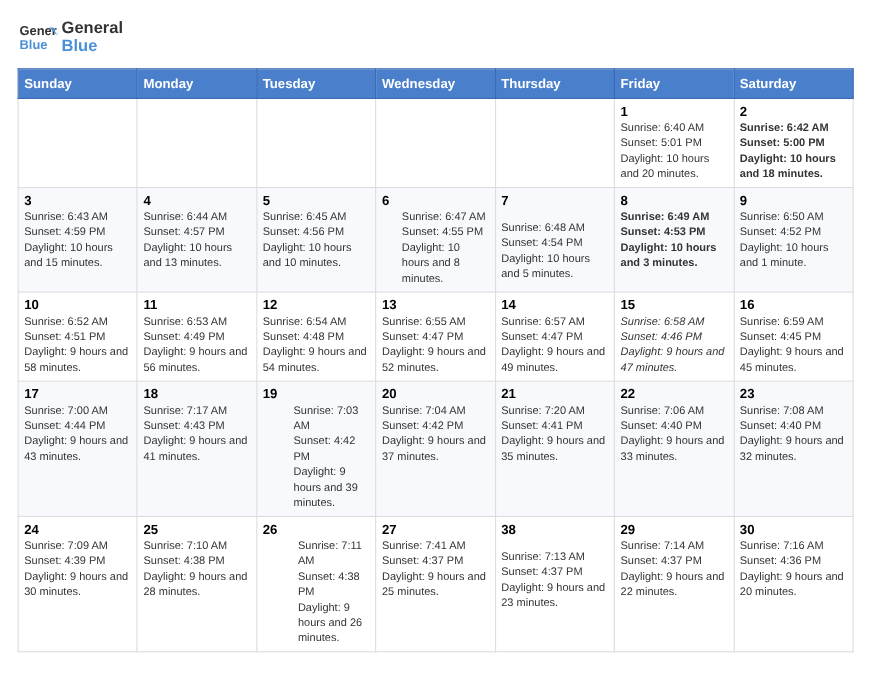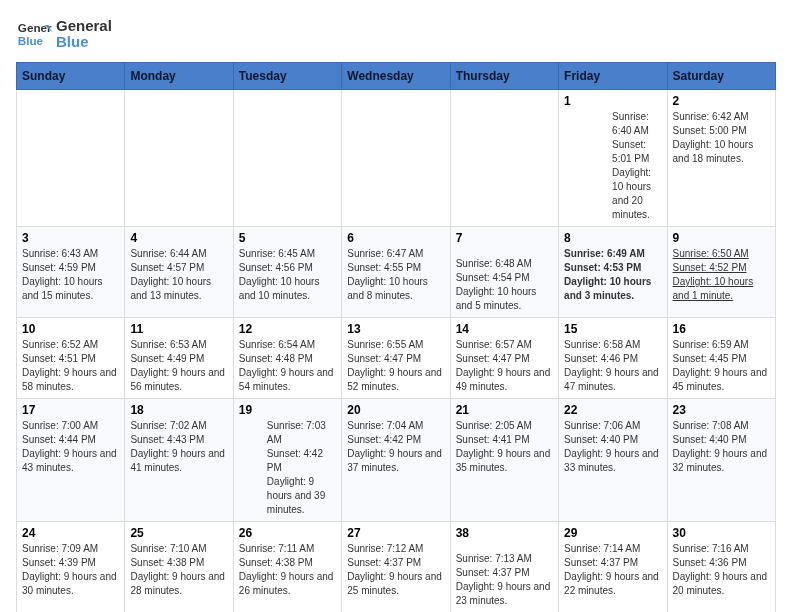--- a/index.html
+++ b/index.html
@@ -38,21 +38,21 @@
       color: #555;
     }
     .calendar-table {
       width: 100%;
       border-collapse: collapse;
       border: 1px solid #ccc;
       font-size: 10.5px;
     }
     .calendar-table th {
       background-color: #4a7fcb;
-      color: #0f172a;
+      color: #ffffff;
       text-align: left;
       padding: 6px 5px;
       font-size: 12px;
       border: 1px solid #3a6ab5;
     }
     .calendar-table td {
       width: calc(100% / 7);
       vertical-align: top;
       padding: 4px 5px;
       border: 1px solid #ddd;
@@ -112,27 +112,27 @@
   </thead>
   <tbody id="calendar-body">
       <tr>
         <td class="empty-cell"></td>
         <td class="empty-cell"></td>
         <td class="empty-cell"></td>
         <td class="empty-cell"></td>
         <td class="empty-cell"></td>
         <td>
           <span class="day-number">1</span>
-          <div class="day-info" style="white-space: pre-line; margin-left: 48px;">Sunrise: 6:40 AM
+          <div class="day-info" style="white-space: pre-line;">Sunrise: 6:40 AM
 Sunset: 5:01 PM
 Daylight: 10 hours and 20 minutes.</div>
         </td>
         <td>
           <span class="day-number">2</span>
-          <div class="day-info" style="white-space: pre-line;">Sunrise: 6:42 AM
+          <div class="day-info" style="white-space: pre-line; font-weight: bold;">Sunrise: 6:42 AM
 Sunset: 5:00 PM
 Daylight: 10 hours and 18 minutes.</div>
         </td>
       </tr>
       <tr>
         <td>
           <span class="day-number">3</span>
           <div class="day-info" style="white-space: pre-line;">Sunrise: 6:43 AM
 Sunset: 4:59 PM
 Daylight: 10 hours and 15 minutes.</div>
@@ -144,39 +144,39 @@
 Daylight: 10 hours and 13 minutes.</div>
         </td>
         <td>
           <span class="day-number">5</span>
           <div class="day-info" style="white-space: pre-line;">Sunrise: 6:45 AM
 Sunset: 4:56 PM
 Daylight: 10 hours and 10 minutes.</div>
         </td>
         <td>
           <span class="day-number">6</span>
-          <div class="day-info" style="white-space: pre-line;">Sunrise: 6:47 AM
+          <div class="day-info" style="white-space: pre-line; margin-left: 18px;">Sunrise: 6:47 AM
 Sunset: 4:55 PM
 Daylight: 10 hours and 8 minutes.</div>
         </td>
         <td>
           <span class="day-number">7</span>
           <div class="day-info" style="white-space: pre-line; margin-top: 12px;">Sunrise: 6:48 AM
 Sunset: 4:54 PM
 Daylight: 10 hours and 5 minutes.</div>
         </td>
         <td>
           <span class="day-number">8</span>
           <div class="day-info" style="white-space: pre-line; font-weight: bold;">Sunrise: 6:49 AM
 Sunset: 4:53 PM
 Daylight: 10 hours and 3 minutes.</div>
         </td>
         <td>
           <span class="day-number">9</span>
-          <div class="day-info" style="white-space: pre-line; text-decoration: underline;">Sunrise: 6:50 AM
+          <div class="day-info" style="white-space: pre-line;">Sunrise: 6:50 AM
 Sunset: 4:52 PM
 Daylight: 10 hours and 1 minute.</div>
         </td>
       </tr>
       <tr>
         <td>
           <span class="day-number">10</span>
           <div class="day-info" style="white-space: pre-line;">Sunrise: 6:52 AM
 Sunset: 4:51 PM
 Daylight: 9 hours and 58 minutes.</div>
@@ -200,59 +200,59 @@
 Daylight: 9 hours and 52 minutes.</div>
         </td>
         <td>
           <span class="day-number">14</span>
           <div class="day-info" style="white-space: pre-line;">Sunrise: 6:57 AM
 Sunset: 4:47 PM
 Daylight: 9 hours and 49 minutes.</div>
         </td>
         <td>
           <span class="day-number">15</span>
-          <div class="day-info" style="white-space: pre-line;">Sunrise: 6:58 AM
+          <div class="day-info" style="white-space: pre-line; font-style: italic;">Sunrise: 6:58 AM
 Sunset: 4:46 PM
 Daylight: 9 hours and 47 minutes.</div>
         </td>
         <td>
           <span class="day-number">16</span>
           <div class="day-info" style="white-space: pre-line;">Sunrise: 6:59 AM
 Sunset: 4:45 PM
 Daylight: 9 hours and 45 minutes.</div>
         </td>
       </tr>
       <tr>
         <td>
           <span class="day-number">17</span>
           <div class="day-info" style="white-space: pre-line;">Sunrise: 7:00 AM
 Sunset: 4:44 PM
 Daylight: 9 hours and 43 minutes.</div>
         </td>
         <td>
           <span class="day-number">18</span>
-          <div class="day-info" style="white-space: pre-line;">Sunrise: 7:02 AM
+          <div class="day-info" style="white-space: pre-line;">Sunrise: 7:17 AM
 Sunset: 4:43 PM
 Daylight: 9 hours and 41 minutes.</div>
         </td>
         <td>
           <span class="day-number">19</span>
           <div class="day-info" style="white-space: pre-line; margin-left: 28px;">Sunrise: 7:03 AM
 Sunset: 4:42 PM
 Daylight: 9 hours and 39 minutes.</div>
         </td>
         <td>
           <span class="day-number">20</span>
           <div class="day-info" style="white-space: pre-line;">Sunrise: 7:04 AM
 Sunset: 4:42 PM
 Daylight: 9 hours and 37 minutes.</div>
         </td>
         <td>
           <span class="day-number">21</span>
-          <div class="day-info" style="white-space: pre-line;">Sunrise: 2:05 AM
+          <div class="day-info" style="white-space: pre-line;">Sunrise: 7:20 AM
 Sunset: 4:41 PM
 Daylight: 9 hours and 35 minutes.</div>
         </td>
         <td>
           <span class="day-number">22</span>
           <div class="day-info" style="white-space: pre-line;">Sunrise: 7:06 AM
 Sunset: 4:40 PM
 Daylight: 9 hours and 33 minutes.</div>
         </td>
         <td>
@@ -270,27 +270,27 @@
 Daylight: 9 hours and 30 minutes.</div>
         </td>
         <td>
           <span class="day-number">25</span>
           <div class="day-info" style="white-space: pre-line;">Sunrise: 7:10 AM
 Sunset: 4:38 PM
 Daylight: 9 hours and 28 minutes.</div>
         </td>
         <td>
           <span class="day-number">26</span>
-          <div class="day-info" style="white-space: pre-line;">Sunrise: 7:11 AM
+          <div class="day-info" style="white-space: pre-line; margin-left: 32px;">Sunrise: 7:11 AM
 Sunset: 4:38 PM
 Daylight: 9 hours and 26 minutes.</div>
         </td>
         <td>
           <span class="day-number">27</span>
-          <div class="day-info" style="white-space: pre-line;">Sunrise: 7:12 AM
+          <div class="day-info" style="white-space: pre-line;">Sunrise: 7:41 AM
 Sunset: 4:37 PM
 Daylight: 9 hours and 25 minutes.</div>
         </td>
         <td>
           <span class="day-number">38</span>
           <div class="day-info" style="white-space: pre-line; margin-top: 12px;">Sunrise: 7:13 AM
 Sunset: 4:37 PM
 Daylight: 9 hours and 23 minutes.</div>
         </td>
         <td>

